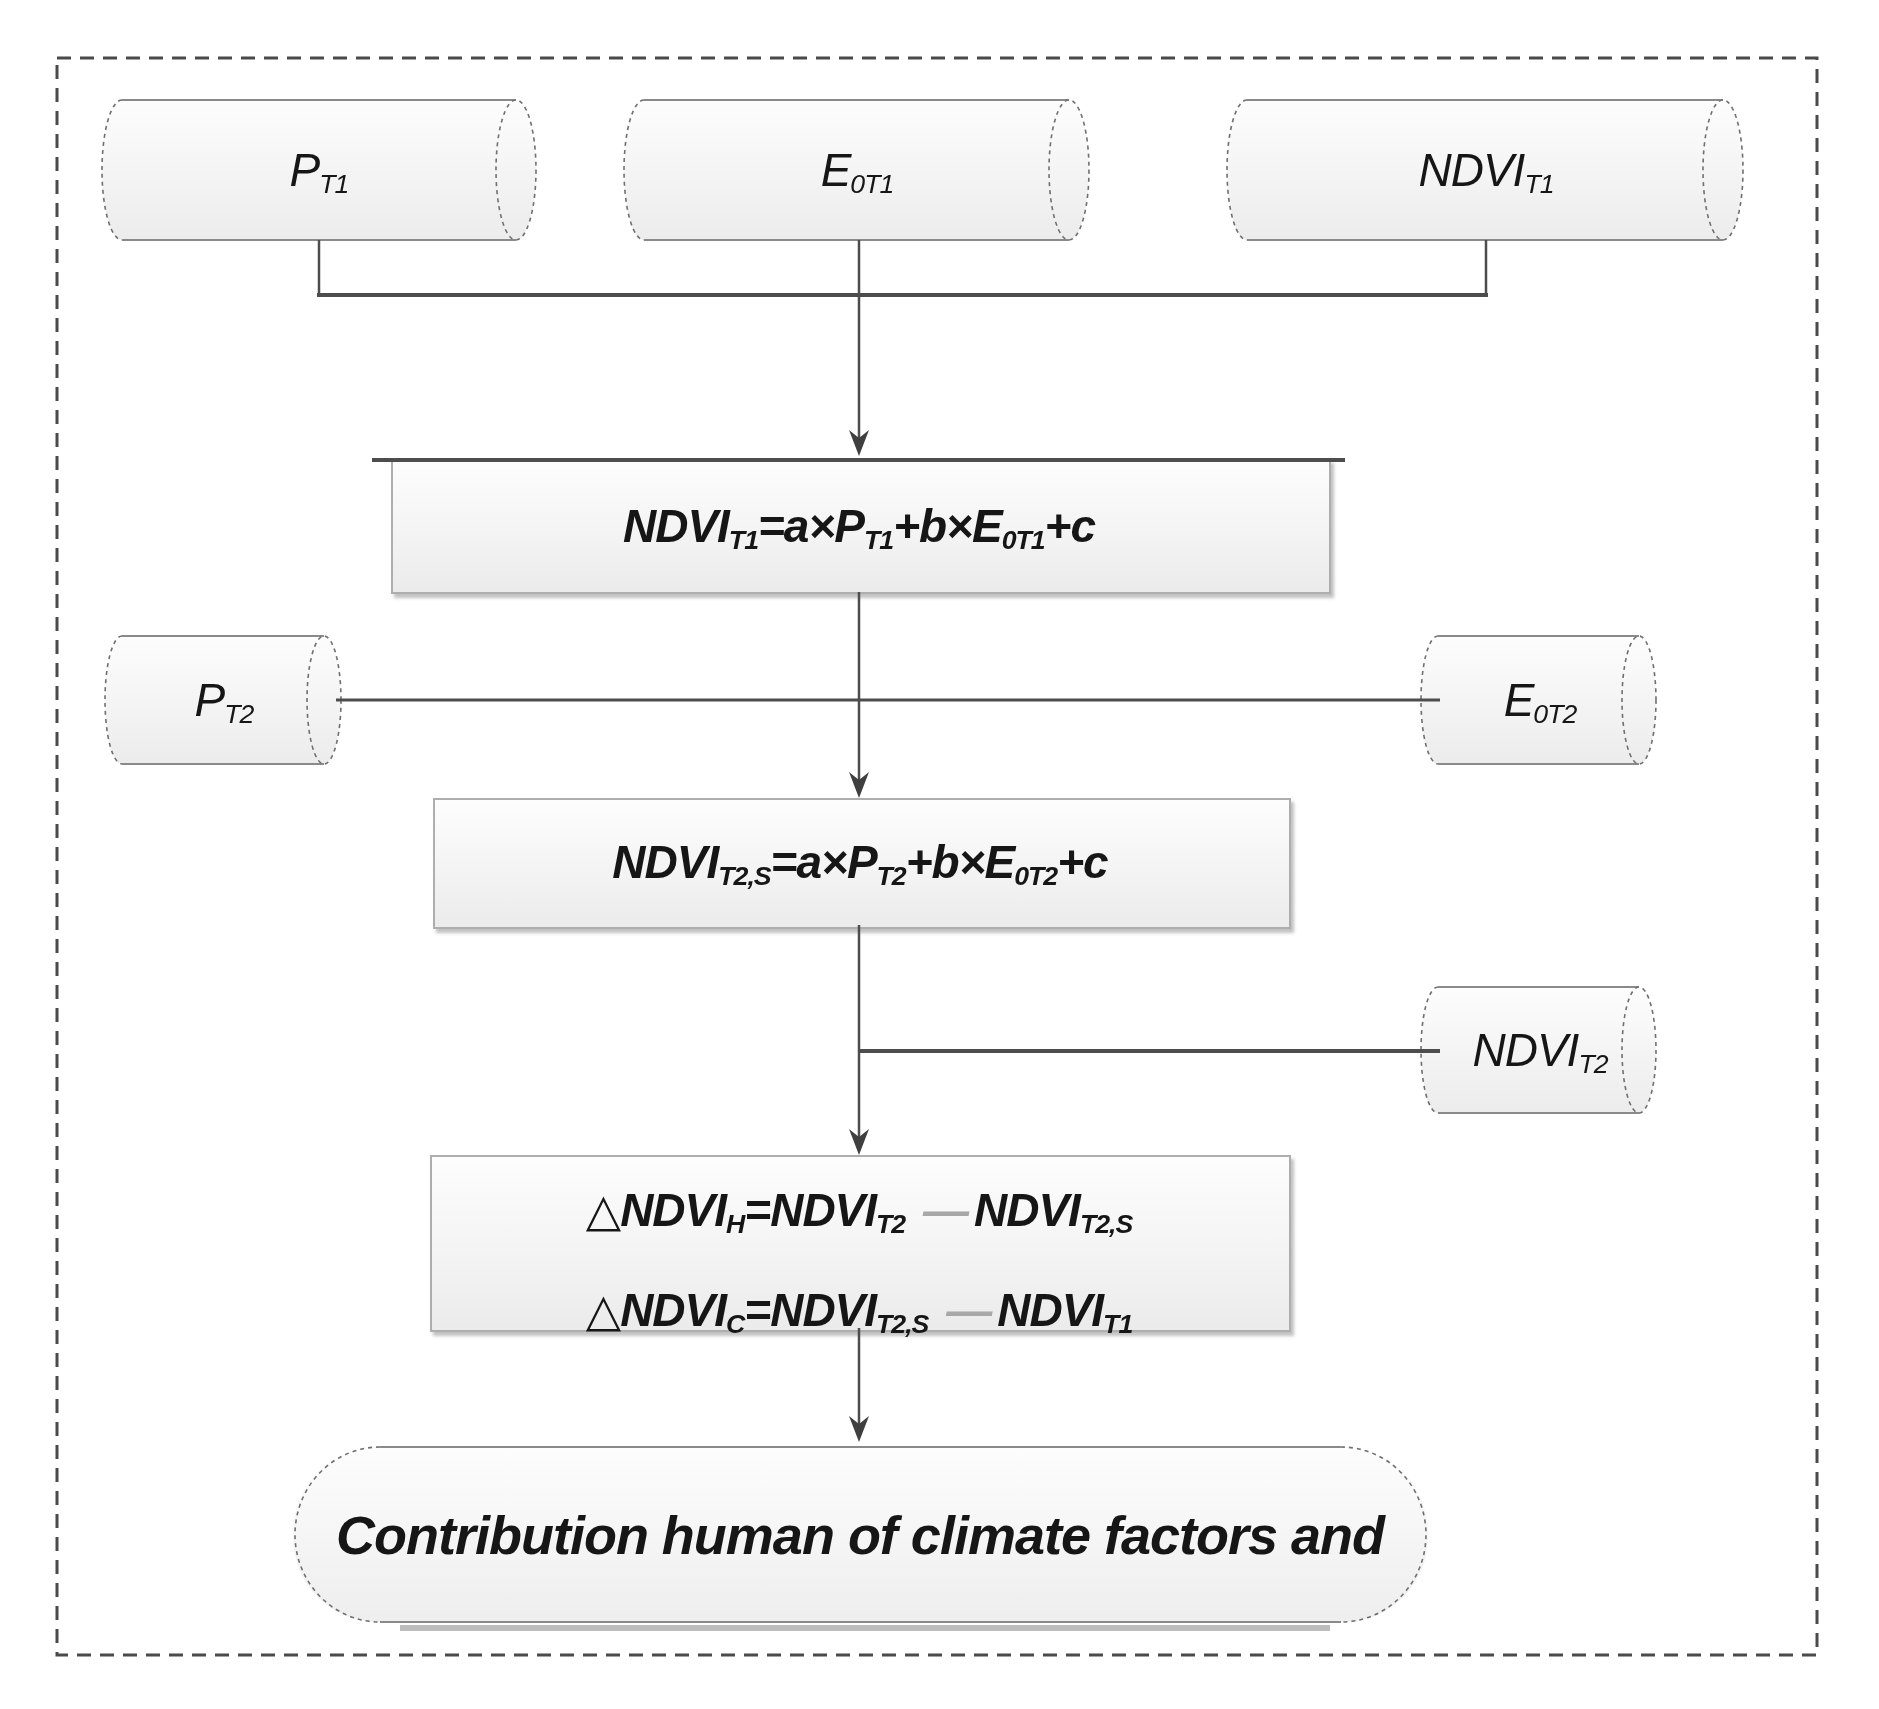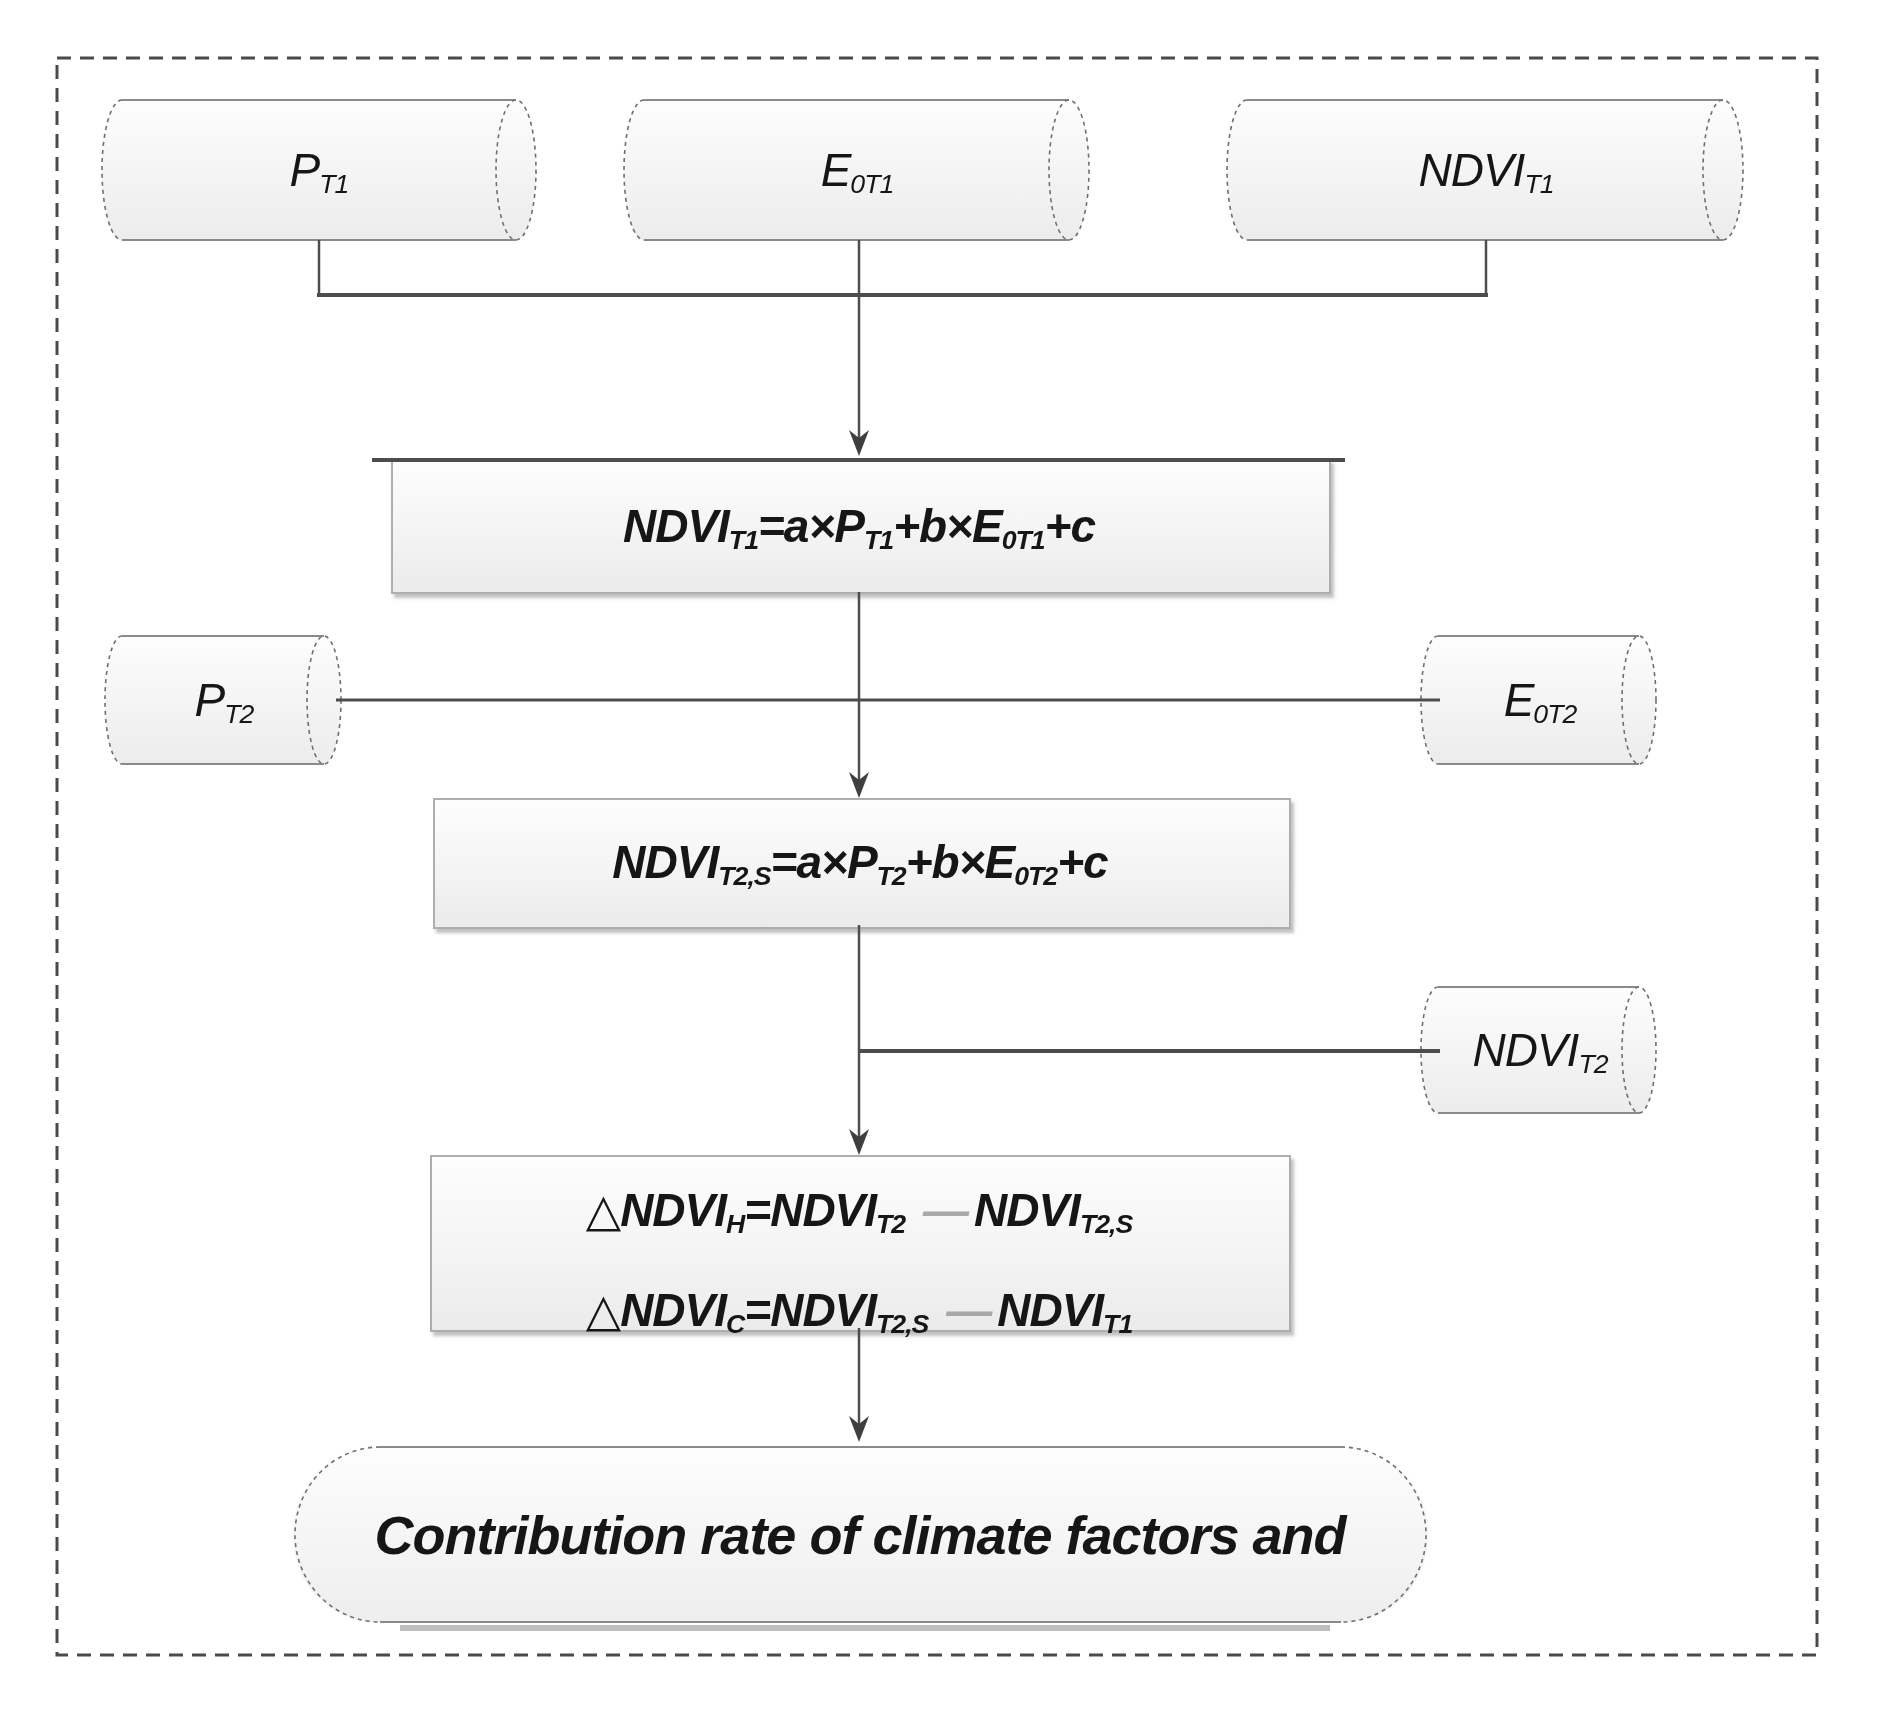--- a/index.html
+++ b/index.html
@@ -122,16 +122,16 @@
   <div class="lbl cyl-lbl" style="left:224px;top:700px;">P<sub>T2</sub></div>
   <div class="lbl cyl-lbl" style="left:1540px;top:700px;">E<sub>0T2</sub></div>
   <div class="lbl cyl-lbl" style="left:1540px;top:1050px;">NDVI<sub>T2</sub></div>
 
   <div class="lbl formula" style="left:859px;top:526px;">NDVI<sub>T1</sub>=a×P<sub>T1</sub>+b×E<sub>0T1</sub>+c</div>
   <div class="lbl formula" style="left:860px;top:862px;">NDVI<sub>T2,S</sub>=a×P<sub>T2</sub>+b×E<sub>0T2</sub>+c</div>
   <div class="lbl formula" style="left:859px;top:1210px;">△NDVI<sub>H</sub>=NDVI<sub>T2</sub> <span class="dash-light">—</span>NDVI<sub>T2,S</sub></div>
   <div class="lbl formula" style="left:859px;top:1290px;margin-top:20px;">△NDVI<sub>C</sub>=NDVI<sub>T2,S</sub> <span class="dash-light">—</span>NDVI<sub>T1</sub></div>
 
   <div class="lbl terminal-lbl" style="left:860px;top:1535px;">
-    <div>Contribution rate of climate factors and</div>
+    <div>Contribution human of climate factors and</div>
   </div>
 
 </div>
 
 </body></html>

